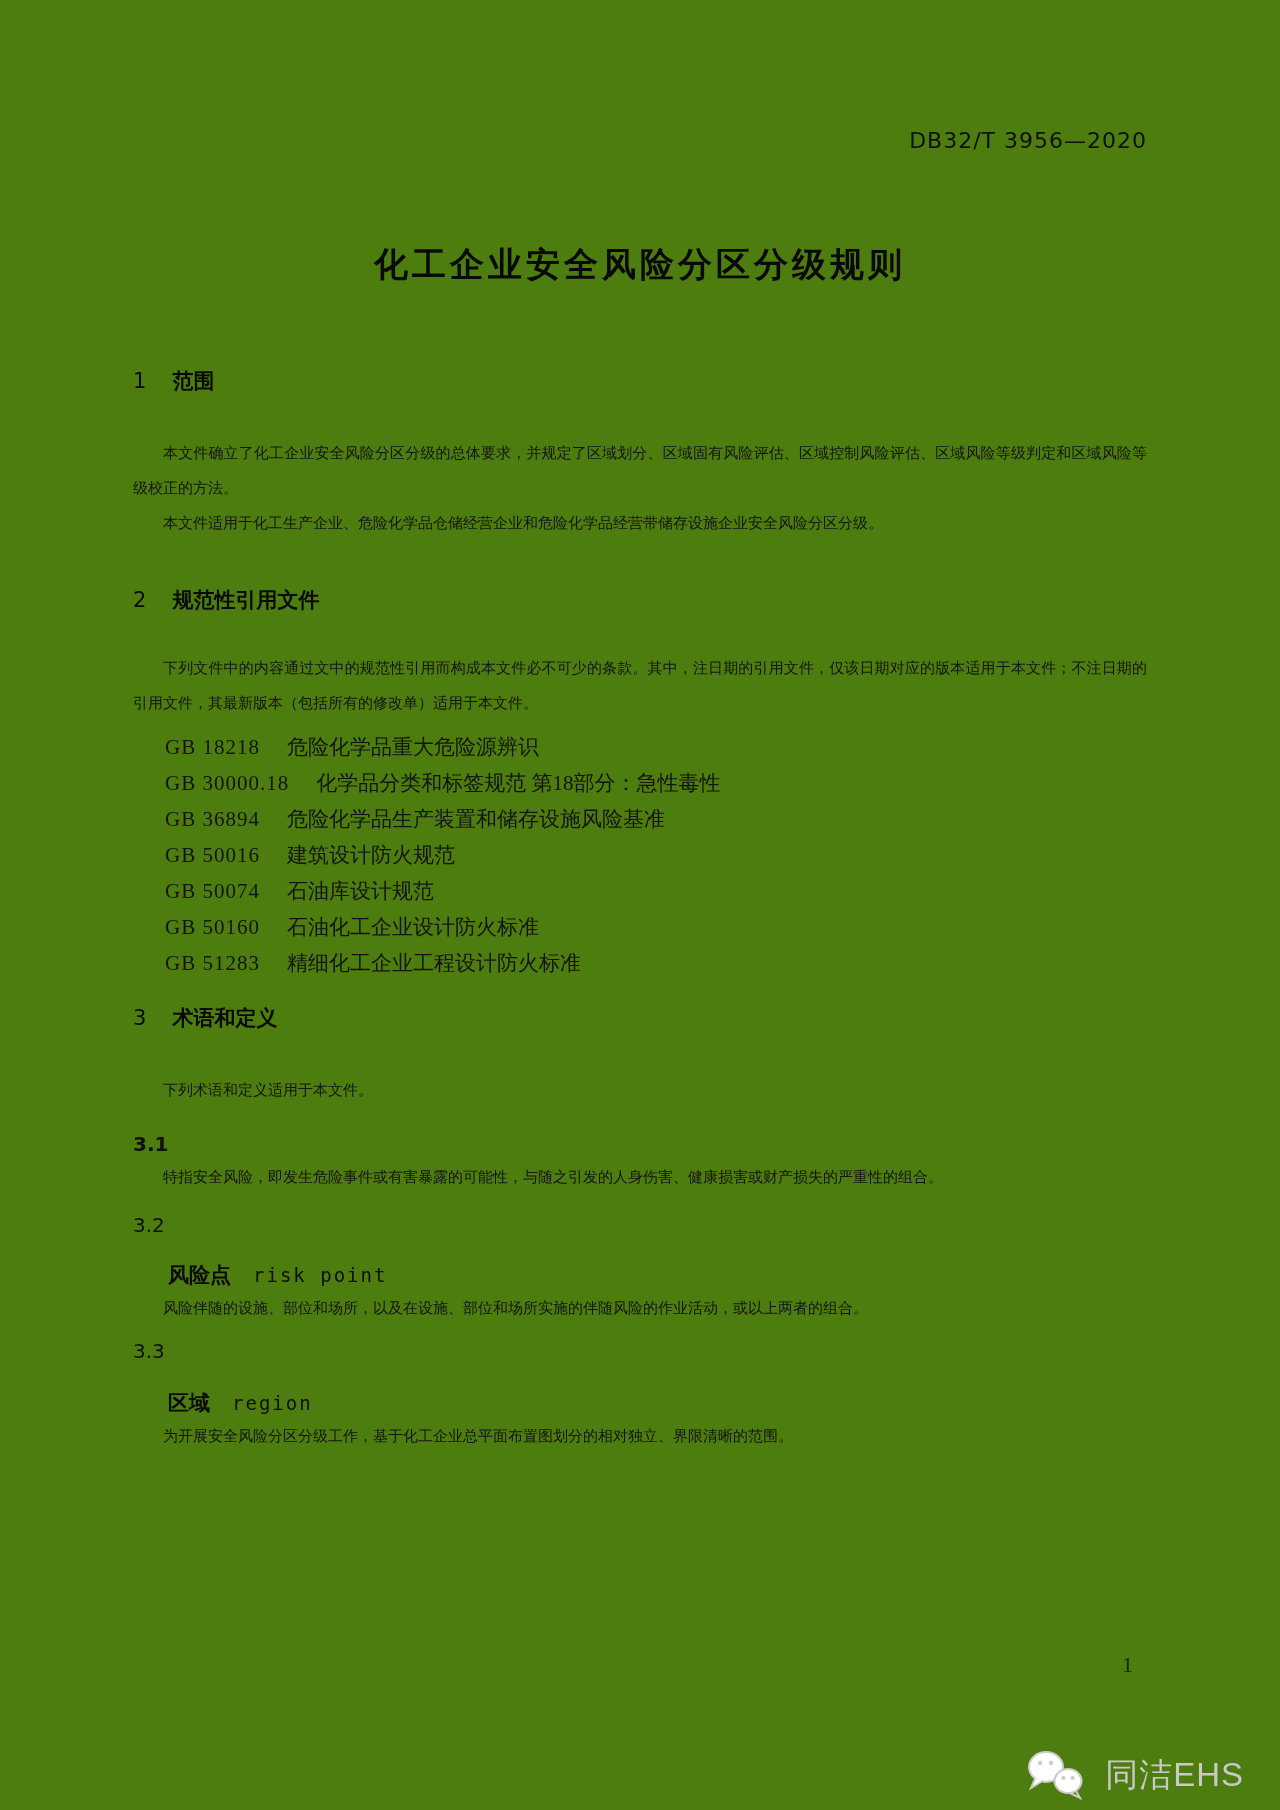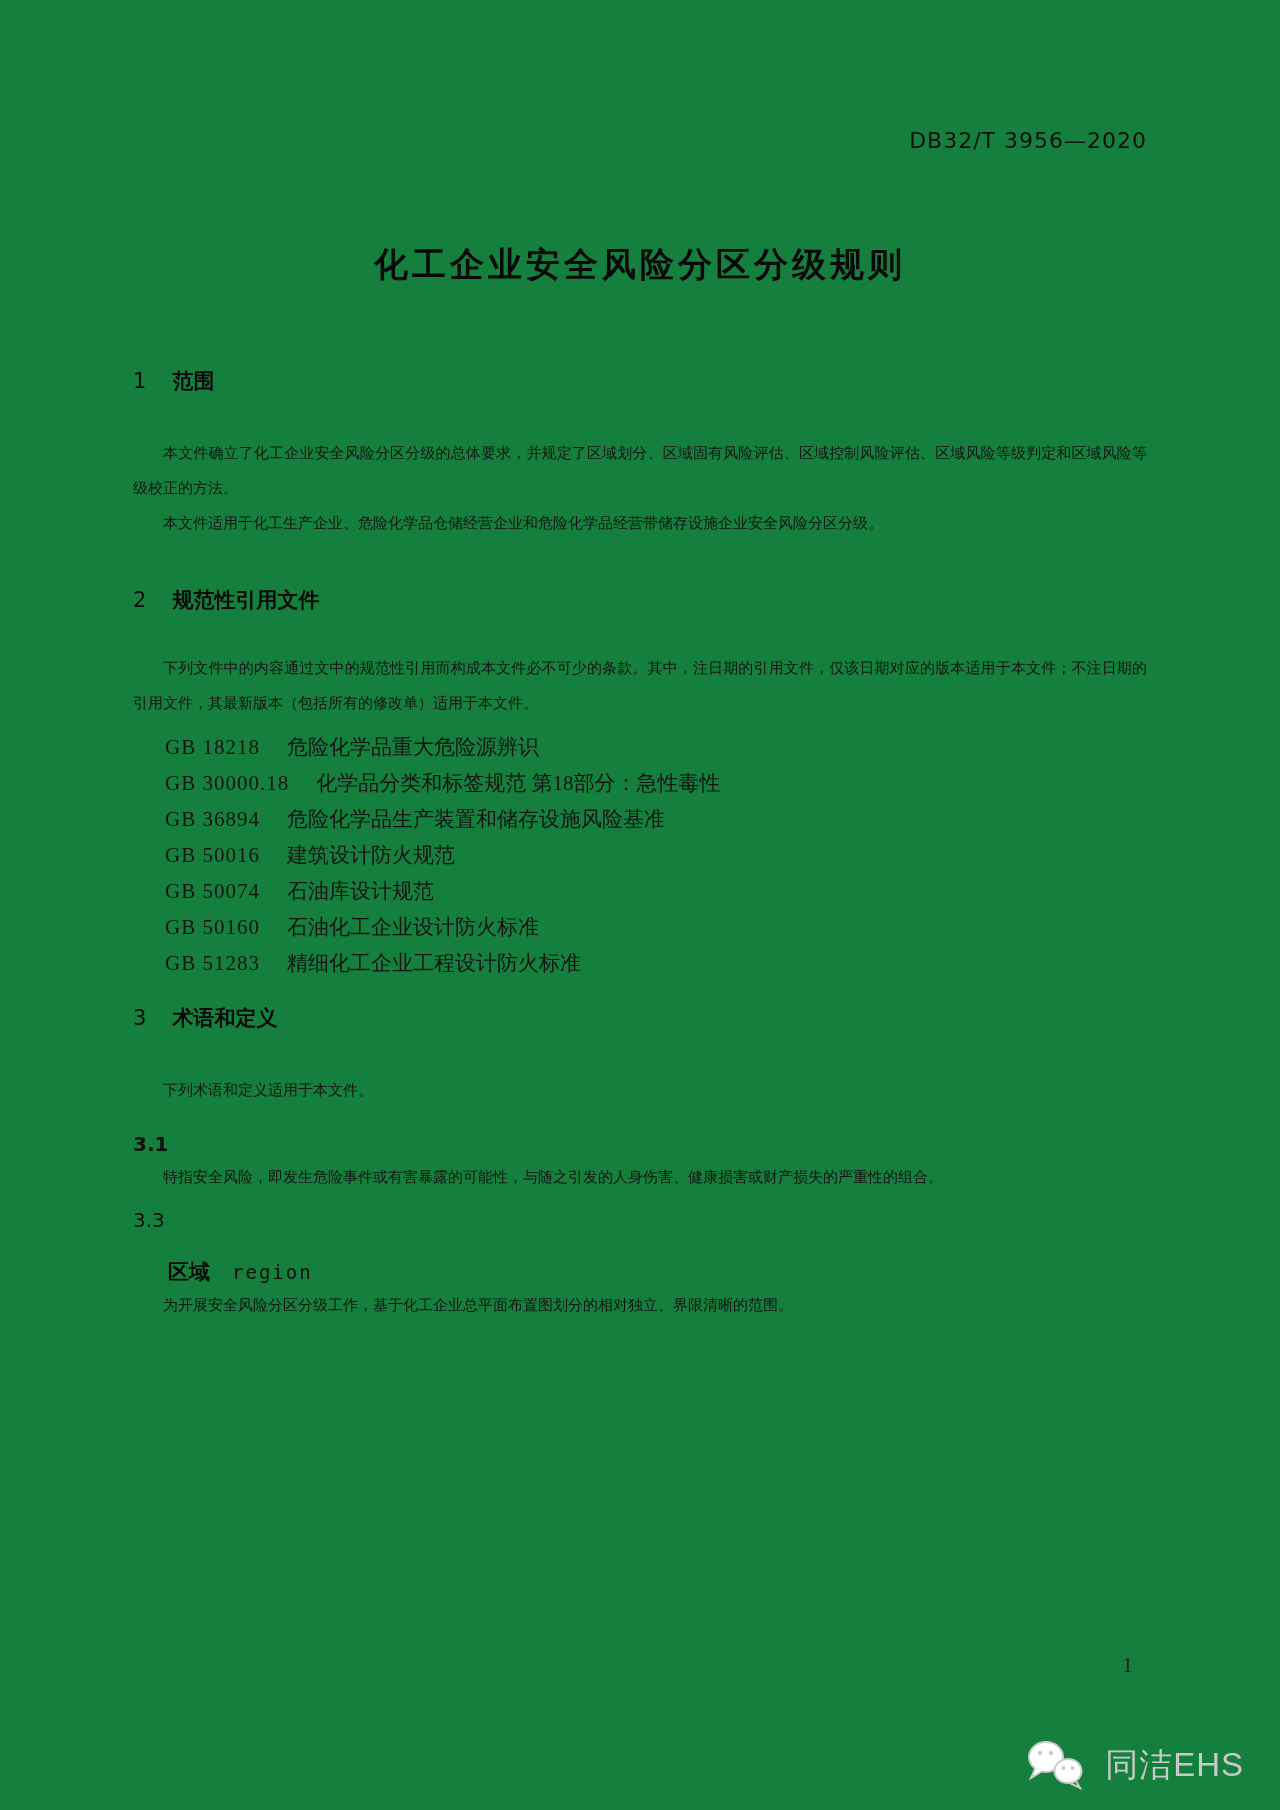--- a/index.html
+++ b/index.html
@@ -4,21 +4,21 @@
 <style>
   html, body {
     margin: 0;
     padding: 0;
     background: #ffffff;
   }
   .page {
     position: relative;
     width: 1280px;
     height: 1810px;
-    background: #15803d;
+    background: #4d7c0f;
     color: #111;
     overflow: hidden;
     font-family: "Liberation Serif", "DejaVu Serif", serif;
   }
   .content {
     padding: 128px 133px 0 133px; 
   }
   .doc-number {
     text-align: right;
     font-family: "DejaVu Sans", "Liberation Sans", sans-serif;
@@ -114,21 +114,21 @@
     position: absolute;
     left: 1122px;
     top: 1652px;
     font-size: 22px;
     color: #202020;
     font-family: "Liberation Serif", serif;
   }
   .watermark {
     position: absolute;
     right: 36px;
-    bottom: 18px;
+    bottom: 8px;
     display: flex;
     align-items: center;
     gap: 16px;
     color: #c7c7c7;
   }
   .watermark-text {
     font-family: "Liberation Sans", "DejaVu Sans", sans-serif;
     font-size: 33px;
     letter-spacing: 1px;
     color: #c9c9c9;
@@ -173,20 +173,27 @@
       <div class="sec-heading sec-3">
         <span class="sec-num">3</span><span>术语和定义</span>
       </div>
       <p class="body-p after-heading">下列术语和定义适用于本文件。</p>
 
       <div class="term">
         <div class="term-num tn-1">3.1</div>
         <p class="body-p term-def">特指安全风险，即发生危险事件或有害暴露的可能性，与随之引发的人身伤害、健康损害或财产损失的严重性的组合。</p>
       </div>
 
+      <div class="term">
+        <div class="term-num tn-2">3.2</div>
+        <div class="term-title tt-2">
+          <span class="term-zh">风险点</span><span class="term-en">risk point</span>
+        </div>
+        <p class="body-p term-def">风险伴随的设施、部位和场所，以及在设施、部位和场所实施的伴随风险的作业活动，或以上两者的组合。</p>
+      </div>
 
       <div class="term">
         <div class="term-num tn-3">3.3</div>
         <div class="term-title tt-3">
           <span class="term-zh">区域</span><span class="term-en">region</span>
         </div>
         <p class="body-p term-def">为开展安全风险分区分级工作，基于化工企业总平面布置图划分的相对独立、界限清晰的范围。</p>
       </div>
     </div>
 

